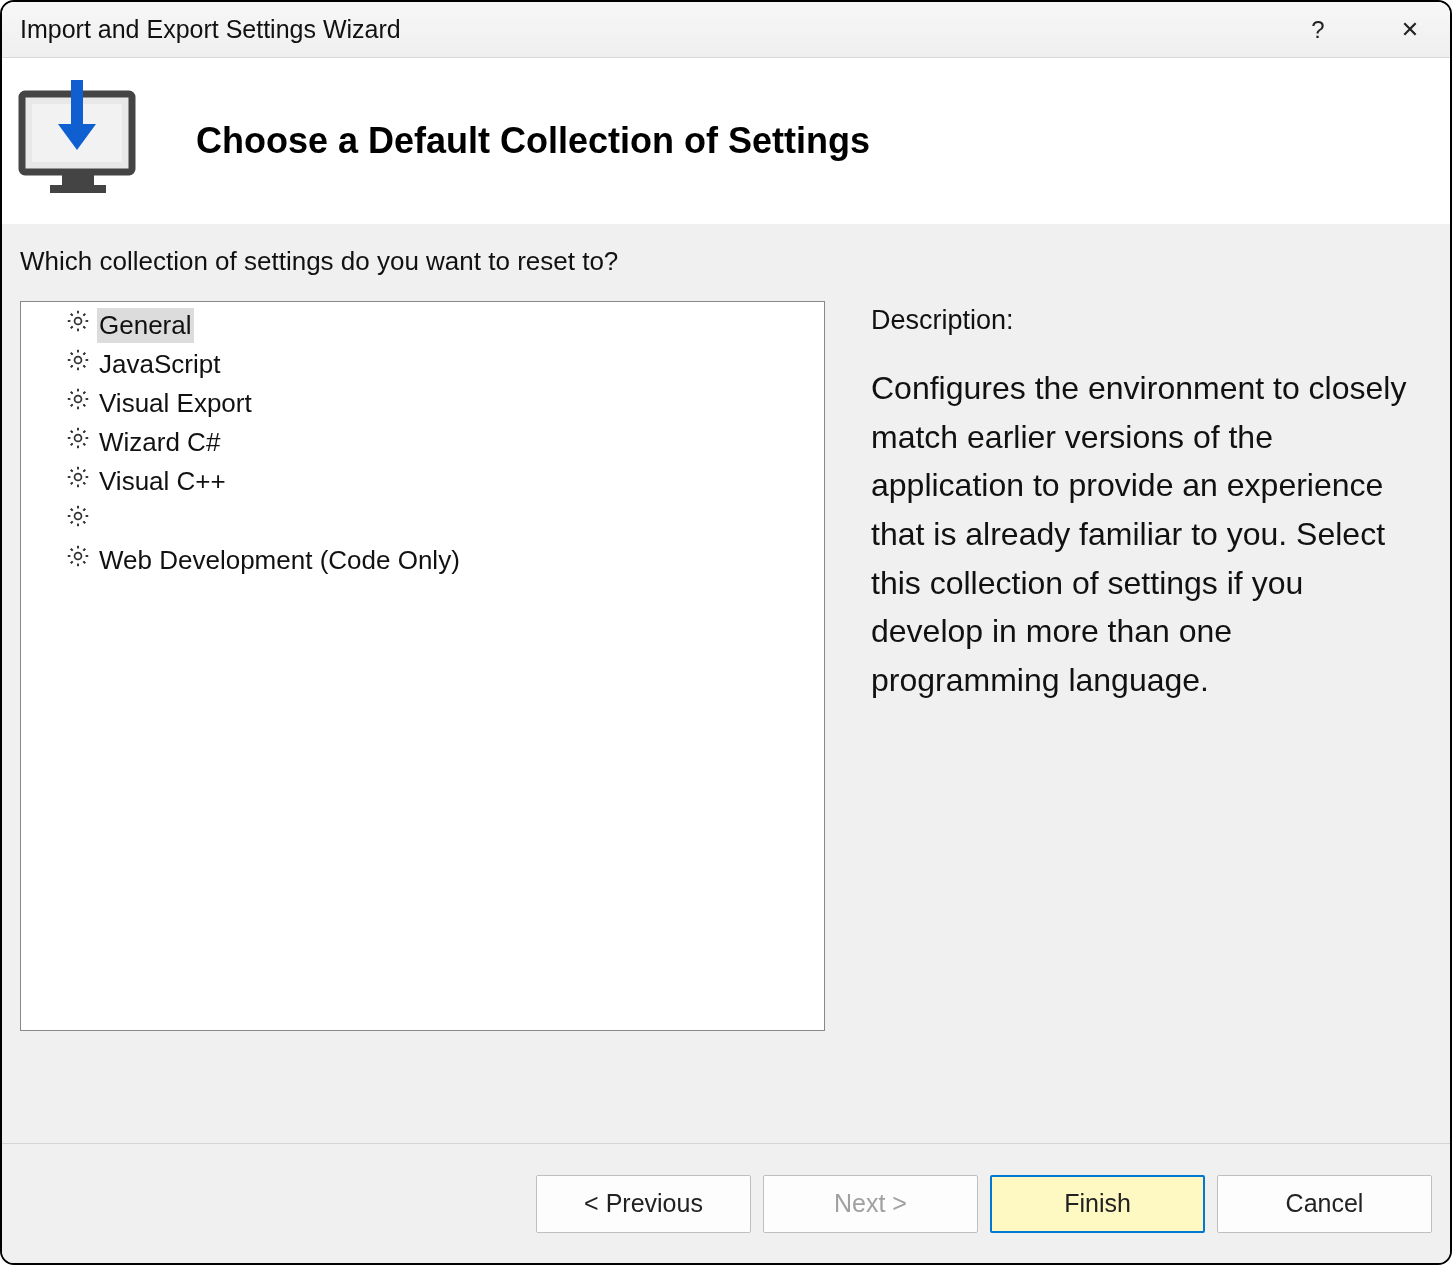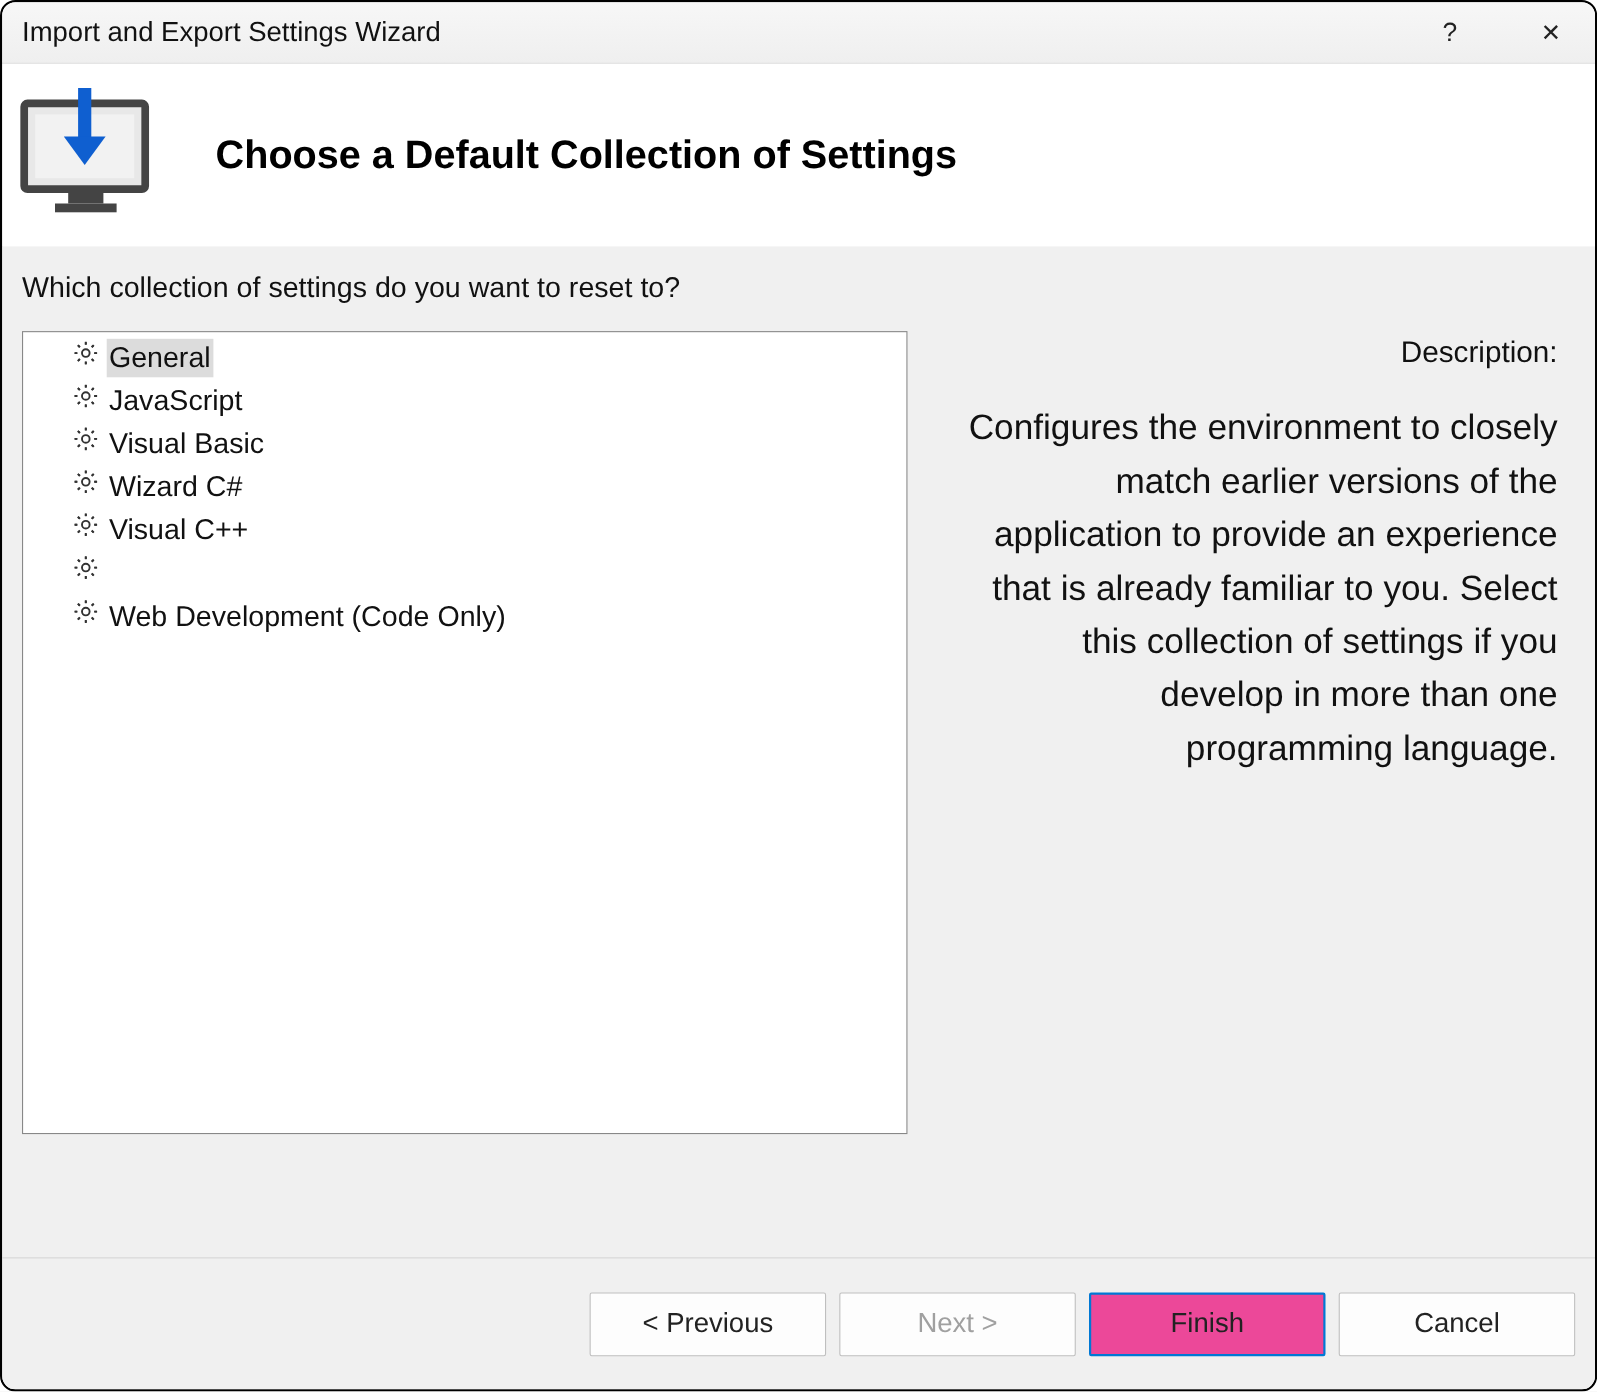--- a/index.html
+++ b/index.html
@@ -111,21 +111,20 @@
     }
     .gear-icon {
       width: 26px;
       height: 26px;
       flex-shrink: 0;
     }
     .desc-col {
       flex: 1;
       padding-top: 4px;
       padding-right: 16px;
-      text-align: right;
     }
     .desc-heading {
       font-size: 27px;
       color: #111;
       margin-bottom: 28px;
     }
     .desc-text {
       font-size: 32px;
       color: #111;
       line-height: 1.52;
@@ -147,21 +146,21 @@
       border: 1px solid #bfbfbf;
       background: #fdfdfd;
       font-size: 25px;
       color: #222;
       cursor: pointer;
       border-radius: 2px;
       font-family: inherit;
     }
     .btn.finish {
       border: 2px solid #0078d4;
-      background: #ec4899;
+      background: #fef9c3;
     }
     .btn:disabled {
       color: #a0a0a0;
       cursor: default;
       background: #fdfdfd;
     }
     .close-x {
       font-size: 22px;
       font-weight: 300;
     }
@@ -254,21 +253,21 @@
   <line x1="12" y1="2.8" x2="12" y2="5"></line>
   <line x1="12" y1="19" x2="12" y2="21.2"></line>
   <line x1="2.8" y1="12" x2="5" y2="12"></line>
   <line x1="19" y1="12" x2="21.2" y2="12"></line>
   <line x1="5.5" y1="5.5" x2="7.1" y2="7.1"></line>
   <line x1="16.9" y1="16.9" x2="18.5" y2="18.5"></line>
   <line x1="5.5" y1="18.5" x2="7.1" y2="16.9"></line>
   <line x1="16.9" y1="7.1" x2="18.5" y2="5.5"></line>
 </g>
 </svg></span>
-            <span class="item-label">Visual Basic</span>
+            <span class="item-label">Visual Export</span>
           </div>
           <div class="list-item">
             <span><svg class="gear-icon" viewBox="0 0 24 24" fill="none" stroke="#333" stroke-width="1.6">
 <circle cx="12" cy="12" r="3.2"></circle>
 <path d="M12 2.5v2.2M12 19.3v2.2M21.5 12h-2.2M4.7 12H2.5M18.7 5.3l-1.55 1.55M6.85 17.15L5.3 18.7M18.7 18.7l-1.55-1.55M6.85 6.85L5.3 5.3"></path>
 <path d="M12 6.3l1.1 1.1M12 17.7l-1.1-1.1M17.7 12l-1.1 1.1M6.3 12l1.1-1.1" opacity="0"></path>
 <circle cx="12" cy="12" r="8.3" fill="none" stroke="#333" stroke-width="0"></circle>
 <g stroke="#333" stroke-width="1.6">
   <line x1="12" y1="2.8" x2="12" y2="5"></line>
   <line x1="12" y1="19" x2="12" y2="21.2"></line>

